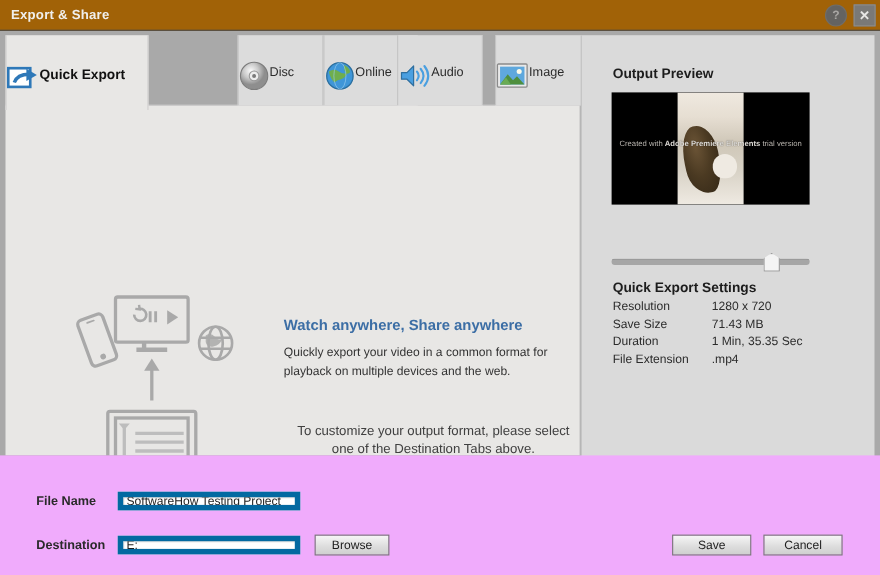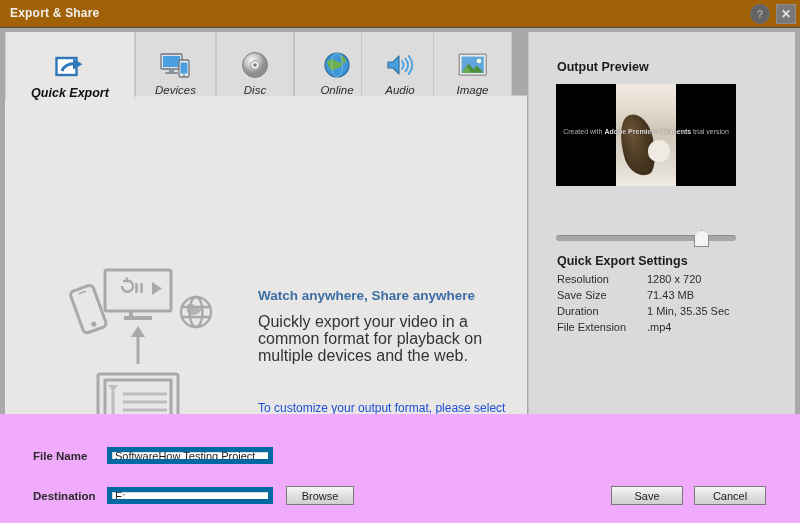--- a/index.html
+++ b/index.html
@@ -49,23 +49,22 @@
   
   .tabstrip{
     position:absolute;left:5px;top:32px;width:526px;height:64px;
   }
   .tab{
     position:absolute;top:0;height:64px;
     background:#dcdcdc;
     border-left:1px solid #c4c4c4;
     border-right:1px solid #c4c4c4;
     box-sizing:border-box;
-    display:flex;flex-direction:column;align-items:center;justify-content:flex-end;
+    display:flex;align-items:center;justify-content:flex-start;
     cursor:pointer;
-    font-style:italic;
   }
   .tab.active{
     background:#e8e7e5;
     height:68px;
     border-left:1px solid #cfcecd;
     border-right:1px solid #cfcecd;
     z-index:4;
   }
   .tab .icon{
     margin-top:9px;height:30px;display:flex;align-items:center;justify-content:center;
@@ -99,24 +98,24 @@
     position:absolute;left:62px;top:160px;width:170px;height:165px;
   }
   
   .copy{
     position:absolute;left:253px;top:192px;width:260px;
   }
   .copy h2{
     margin:0 0 10px 0;font-size:13.5px;font-weight:bold;color:#3c6ea5;
   }
   .copy p.body{
-    margin:0;font-size:16px;color:#333;line-height:17px;
+    margin:0;font-size:11px;color:#333;line-height:17px;
   }
   .copy p.link{
-    margin:36px 0 0 0;font-size:12px;color:#1d4ed8;line-height:17px;
+    margin:36px 0 0 12px;font-size:12px;color:#404040;line-height:17px;text-align:center;
   }
 
   
   .rp-title{
     position:absolute;left:28px;top:28px;font-size:12.5px;font-weight:bold;color:#1c1c1c;
   }
   .preview{
     position:absolute;left:27px;top:52px;width:180px;height:102px;
     background:#000;overflow:hidden;
   }
@@ -215,34 +214,20 @@
       <div class="icon">
         <svg width="30" height="26" viewBox="0 0 30 26">
           <rect x="1.5" y="4" width="20" height="17" fill="#ffffff" stroke="#2e78b8" stroke-width="2.4"></rect>
           <path d="M7 17 C9 11.5 14 9.5 20.5 9.5" fill="none" stroke="#2e78b8" stroke-width="3.2"></path>
           <path d="M18 4.5 L27.5 10.2 L18 15.6 Z" fill="#2e78b8"></path>
         </svg>
       </div>
       <div class="label">Quick Export</div>
     </div>
 
-    <div class="tab" style="left:130px;width:81px;">
-      <div class="icon">
-        <svg width="32" height="26" viewBox="0 0 32 26">
-          <rect x="1" y="2" width="21" height="15" rx="1" fill="#dfe3e6" stroke="#6d767d" stroke-width="1.3"></rect>
-          <rect x="3" y="4" width="17" height="11" fill="#4a9fe0"></rect>
-          <rect x="9" y="17" width="5" height="3" fill="#8a939a"></rect>
-          <rect x="5" y="20" width="13" height="2" rx="1" fill="#8a939a"></rect>
-          <rect x="19" y="8" width="10" height="17" rx="1.6" fill="#e6e9ec" stroke="#6d767d" stroke-width="1.3"></rect>
-          <rect x="20.6" y="10.6" width="6.8" height="11" fill="#4a9fe0"></rect>
-          <circle cx="24" cy="23.2" r="1" fill="#8a939a"></circle>
-        </svg>
-      </div>
-      <div class="label">Devices</div>
-    </div>
 
     <div class="tab" style="left:211px;width:78px;">
       <div class="icon">
         <svg width="28" height="28" viewBox="0 0 28 28">
           <defs>
             <radialGradient id="discg" cx="38%" cy="32%">
               <stop offset="0%" stop-color="#fbfbfb"></stop>
               <stop offset="55%" stop-color="#c9c9c9"></stop>
               <stop offset="100%" stop-color="#8e8e8e"></stop>
             </radialGradient>
@@ -273,21 +258,21 @@
         <svg width="30" height="26" viewBox="0 0 30 26">
           <path d="M3 10 H8 L14 4 V22 L8 16 H3 Z" fill="#4a9fe0" stroke="#2f6f9f" stroke-width="1.1" stroke-linejoin="round"></path>
           <path d="M17 9 q3.2 4 0 8" fill="none" stroke="#4a9fe0" stroke-width="1.9" stroke-linecap="round"></path>
           <path d="M20.4 6.5 q5.2 6.5 0 13" fill="none" stroke="#4a9fe0" stroke-width="1.9" stroke-linecap="round"></path>
           <path d="M23.8 4 q7 9 0 18" fill="none" stroke="#4a9fe0" stroke-width="1.9" stroke-linecap="round"></path>
         </svg>
       </div>
       <div class="label">Audio</div>
     </div>
 
-    <div class="tab" style="left:428px;width:79px;">
+    <div class="tab" style="left:445px;width:79px;">
       <div class="icon">
         <svg width="30" height="26" viewBox="0 0 30 26">
           <rect x="1.2" y="2.2" width="27" height="21" rx="1" fill="#e9e9e9" stroke="#8b8b8b" stroke-width="1.2"></rect>
           <rect x="3.6" y="4.6" width="22.2" height="16.2" fill="#5fa8dd"></rect>
           <circle cx="21" cy="9" r="2.3" fill="#fdfbe8"></circle>
           <path d="M3.6 20.8 L10.6 11.6 L15.4 17 L19 13.4 L25.8 20.8 Z" fill="#4e8f3e"></path>
           <path d="M3.6 20.8 L9 14.4 L13.4 20.8 Z" fill="#6aab53"></path>
         </svg>
       </div>
       <div class="label">Image</div>

